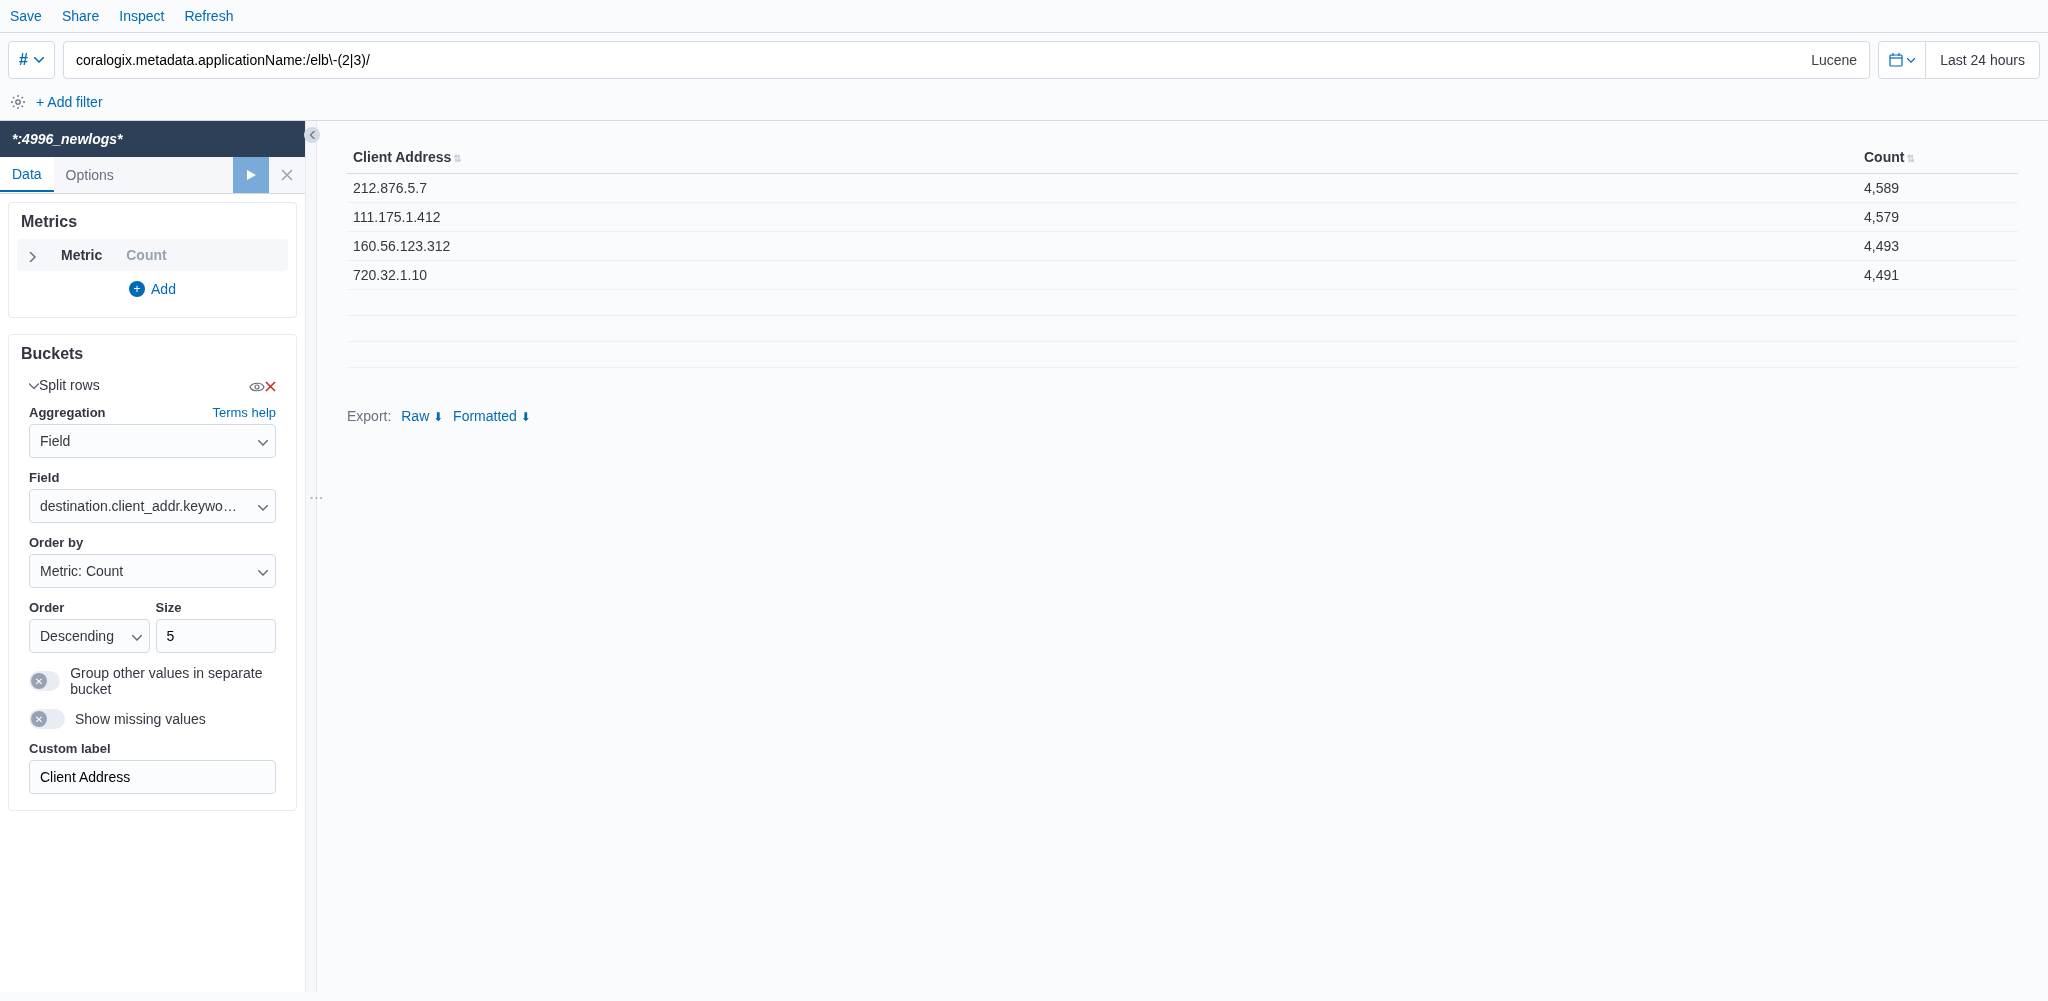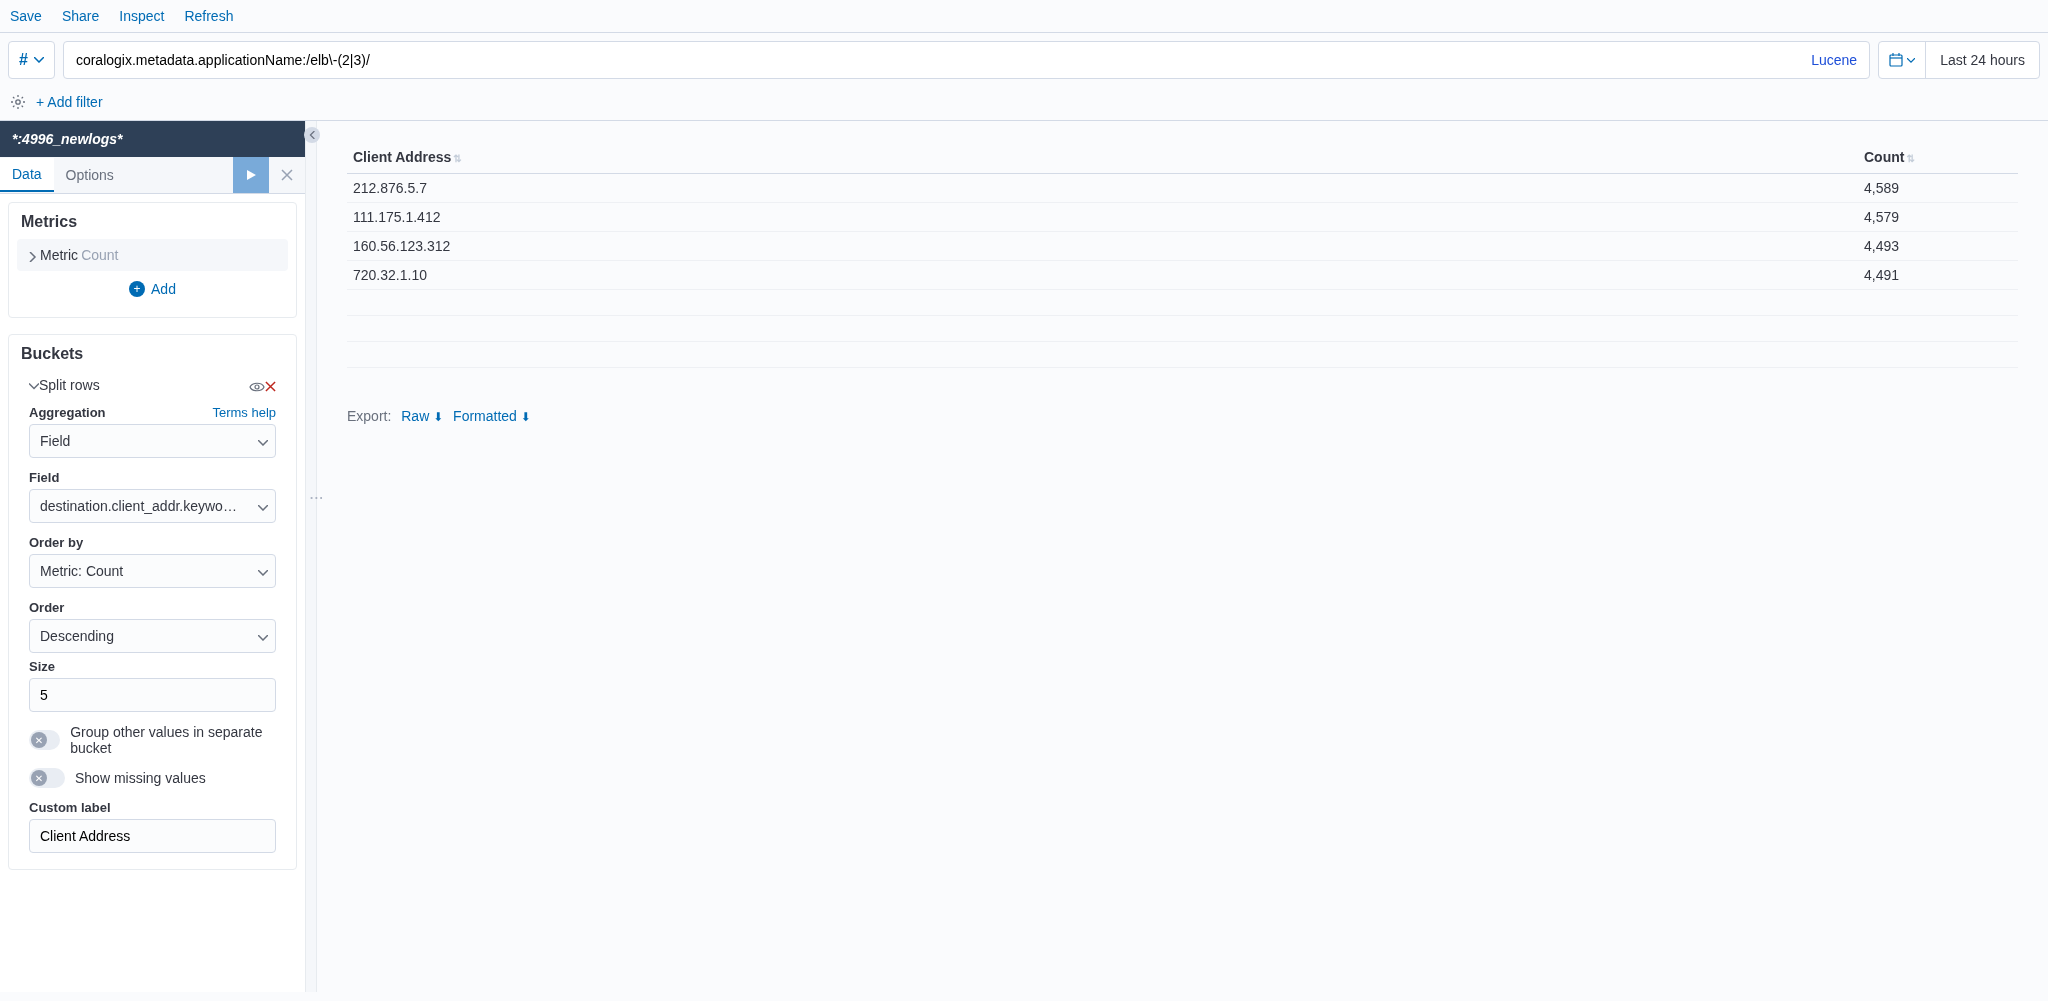--- a/index.html
+++ b/index.html
@@ -7,21 +7,21 @@
 
 
 .top-menu { display: flex; gap: 20px; padding: 8px 10px; border-bottom: 1px solid #d3dae6; }
 .top-menu a { color: #006bb4; text-decoration: none; cursor: pointer; }
 
 
 .query-row { display: flex; gap: 8px; padding: 8px; }
 .filter-btn { display: flex; align-items: center; gap: 6px; padding: 6px 10px; border: 1px solid #d3dae6; border-radius: 4px; background: #fff; color: #006bb4; cursor: pointer; font-size: 16px; font-weight: bold; }
 .query-input-wrap { flex: 1; display: flex; border: 1px solid #d3dae6; border-radius: 4px; background: #fff; align-items: center; padding: 0 12px; }
 .query-input { flex: 1; border: none; outline: none; font-size: 14px; padding: 10px 0; }
-.query-lang { color: #1d4ed8; cursor: pointer; }
+.query-lang { color: #404040; cursor: pointer; }
 .date-picker { display: flex; border: 1px solid #d3dae6; border-radius: 4px; background: #fff; }
 .date-icon-btn { padding: 6px 10px; border-right: 1px solid #d3dae6; color: #006bb4; display: flex; align-items: center; gap: 4px; cursor: pointer; }
 .date-label { padding: 10px 14px; }
 
 
 .filter-bar { display: flex; align-items: center; gap: 10px; padding: 6px 10px 10px; border-bottom: 1px solid #d3dae6; }
 .gear-icon { color: #69707D; cursor: pointer; }
 .add-filter { color: #006bb4; cursor: pointer; }
 
 
@@ -38,36 +38,36 @@
 .tabs-row { display: flex; align-items: center; border-bottom: 1px solid #d3dae6; background: #f5f7fa; }
 .tab { padding: 8px 12px; color: #69707D; cursor: pointer; }
 .tab.active { color: #006bb4; border-bottom: 2px solid #006bb4; background: #fff; }
 .tabs-spacer { flex: 1; }
 .play-btn { width: 36px; height: 36px; background: #79aad9; color: #fff; display: flex; align-items: center; justify-content: center; cursor: pointer; }
 .close-btn { width: 36px; height: 36px; color: #98a2b3; display: flex; align-items: center; justify-content: center; cursor: pointer; font-size: 16px; }
 
 
 .panel { margin: 8px; border: 1px solid #e7ebef; border-radius: 4px; background: #fff; padding-bottom: 10px; }
 .panel-title { font-weight: bold; font-size: 16px; padding: 10px 12px 8px; }
-.metric-row { display: flex; align-items: flex-start; gap: 3px; padding: 8px 12px; margin: 0 8px; background: #f5f7fa; border-radius: 4px; cursor: pointer; }
+.metric-row { display: flex; align-items: flex-start; gap: 24px; padding: 8px 12px; margin: 0 8px; background: #f5f7fa; border-radius: 4px; cursor: pointer; font-weight: bold; }
 .metric-row .chev { color: #69707D; }
 .metric-name { color: #343741; }
 .metric-sub { color: #98a2b3; }
 .add-metric { display: flex; align-items: center; justify-content: center; gap: 6px; color: #006bb4; padding: 10px; cursor: pointer; }
 .add-metric .plus-circle { width: 16px; height: 16px; border-radius: 50%; background: #006bb4; color: #fff; display: inline-flex; align-items: center; justify-content: center; font-size: 12px; line-height: 1; }
 
 
 .bucket-header { display: flex; align-items: center; gap: 0; padding: 6px 12px; margin: 0 8px; }
 .bucket-header .chev { color: #69707D; cursor: pointer; }
 .bucket-header .label { flex: 1; }
 .eye-icon { color: #69707D; cursor: pointer; }
 .x-icon { color: #bd271e; cursor: pointer; }
 
 .form-group { padding: 6px 20px; }
-.form-row-split { display: flex; gap: 6px; flex-direction: column; }
+.form-row-split { display: flex; gap: 6px; }
 .form-row-split > div { flex: 1; }
 .form-label { font-size: 13px; font-weight: 600; margin-bottom: 4px; display: block; }
 .form-label-row { display: flex; justify-content: space-between; align-items: baseline; }
 .terms-help { color: #006bb4; font-size: 13px; cursor: pointer; font-weight: normal; }
 .select-wrap { position: relative; }
 .select-input { width: 100%; padding: 8px 28px 8px 10px; border: 1px solid #d3dae6; border-radius: 4px; background: #fbfcfd; font-size: 14px; cursor: pointer; white-space: nowrap; overflow: hidden; text-overflow: ellipsis; }
 .select-chev { position: absolute; right: 8px; top: 50%; transform: translateY(-50%); color: #69707D; pointer-events: none; }
 .text-input { width: 100%; padding: 8px 10px; border: 1px solid #d3dae6; border-radius: 4px; background: #fbfcfd; font-size: 14px; }
 
 .switch-row { display: flex; align-items: center; gap: 10px; padding: 6px 20px; }

